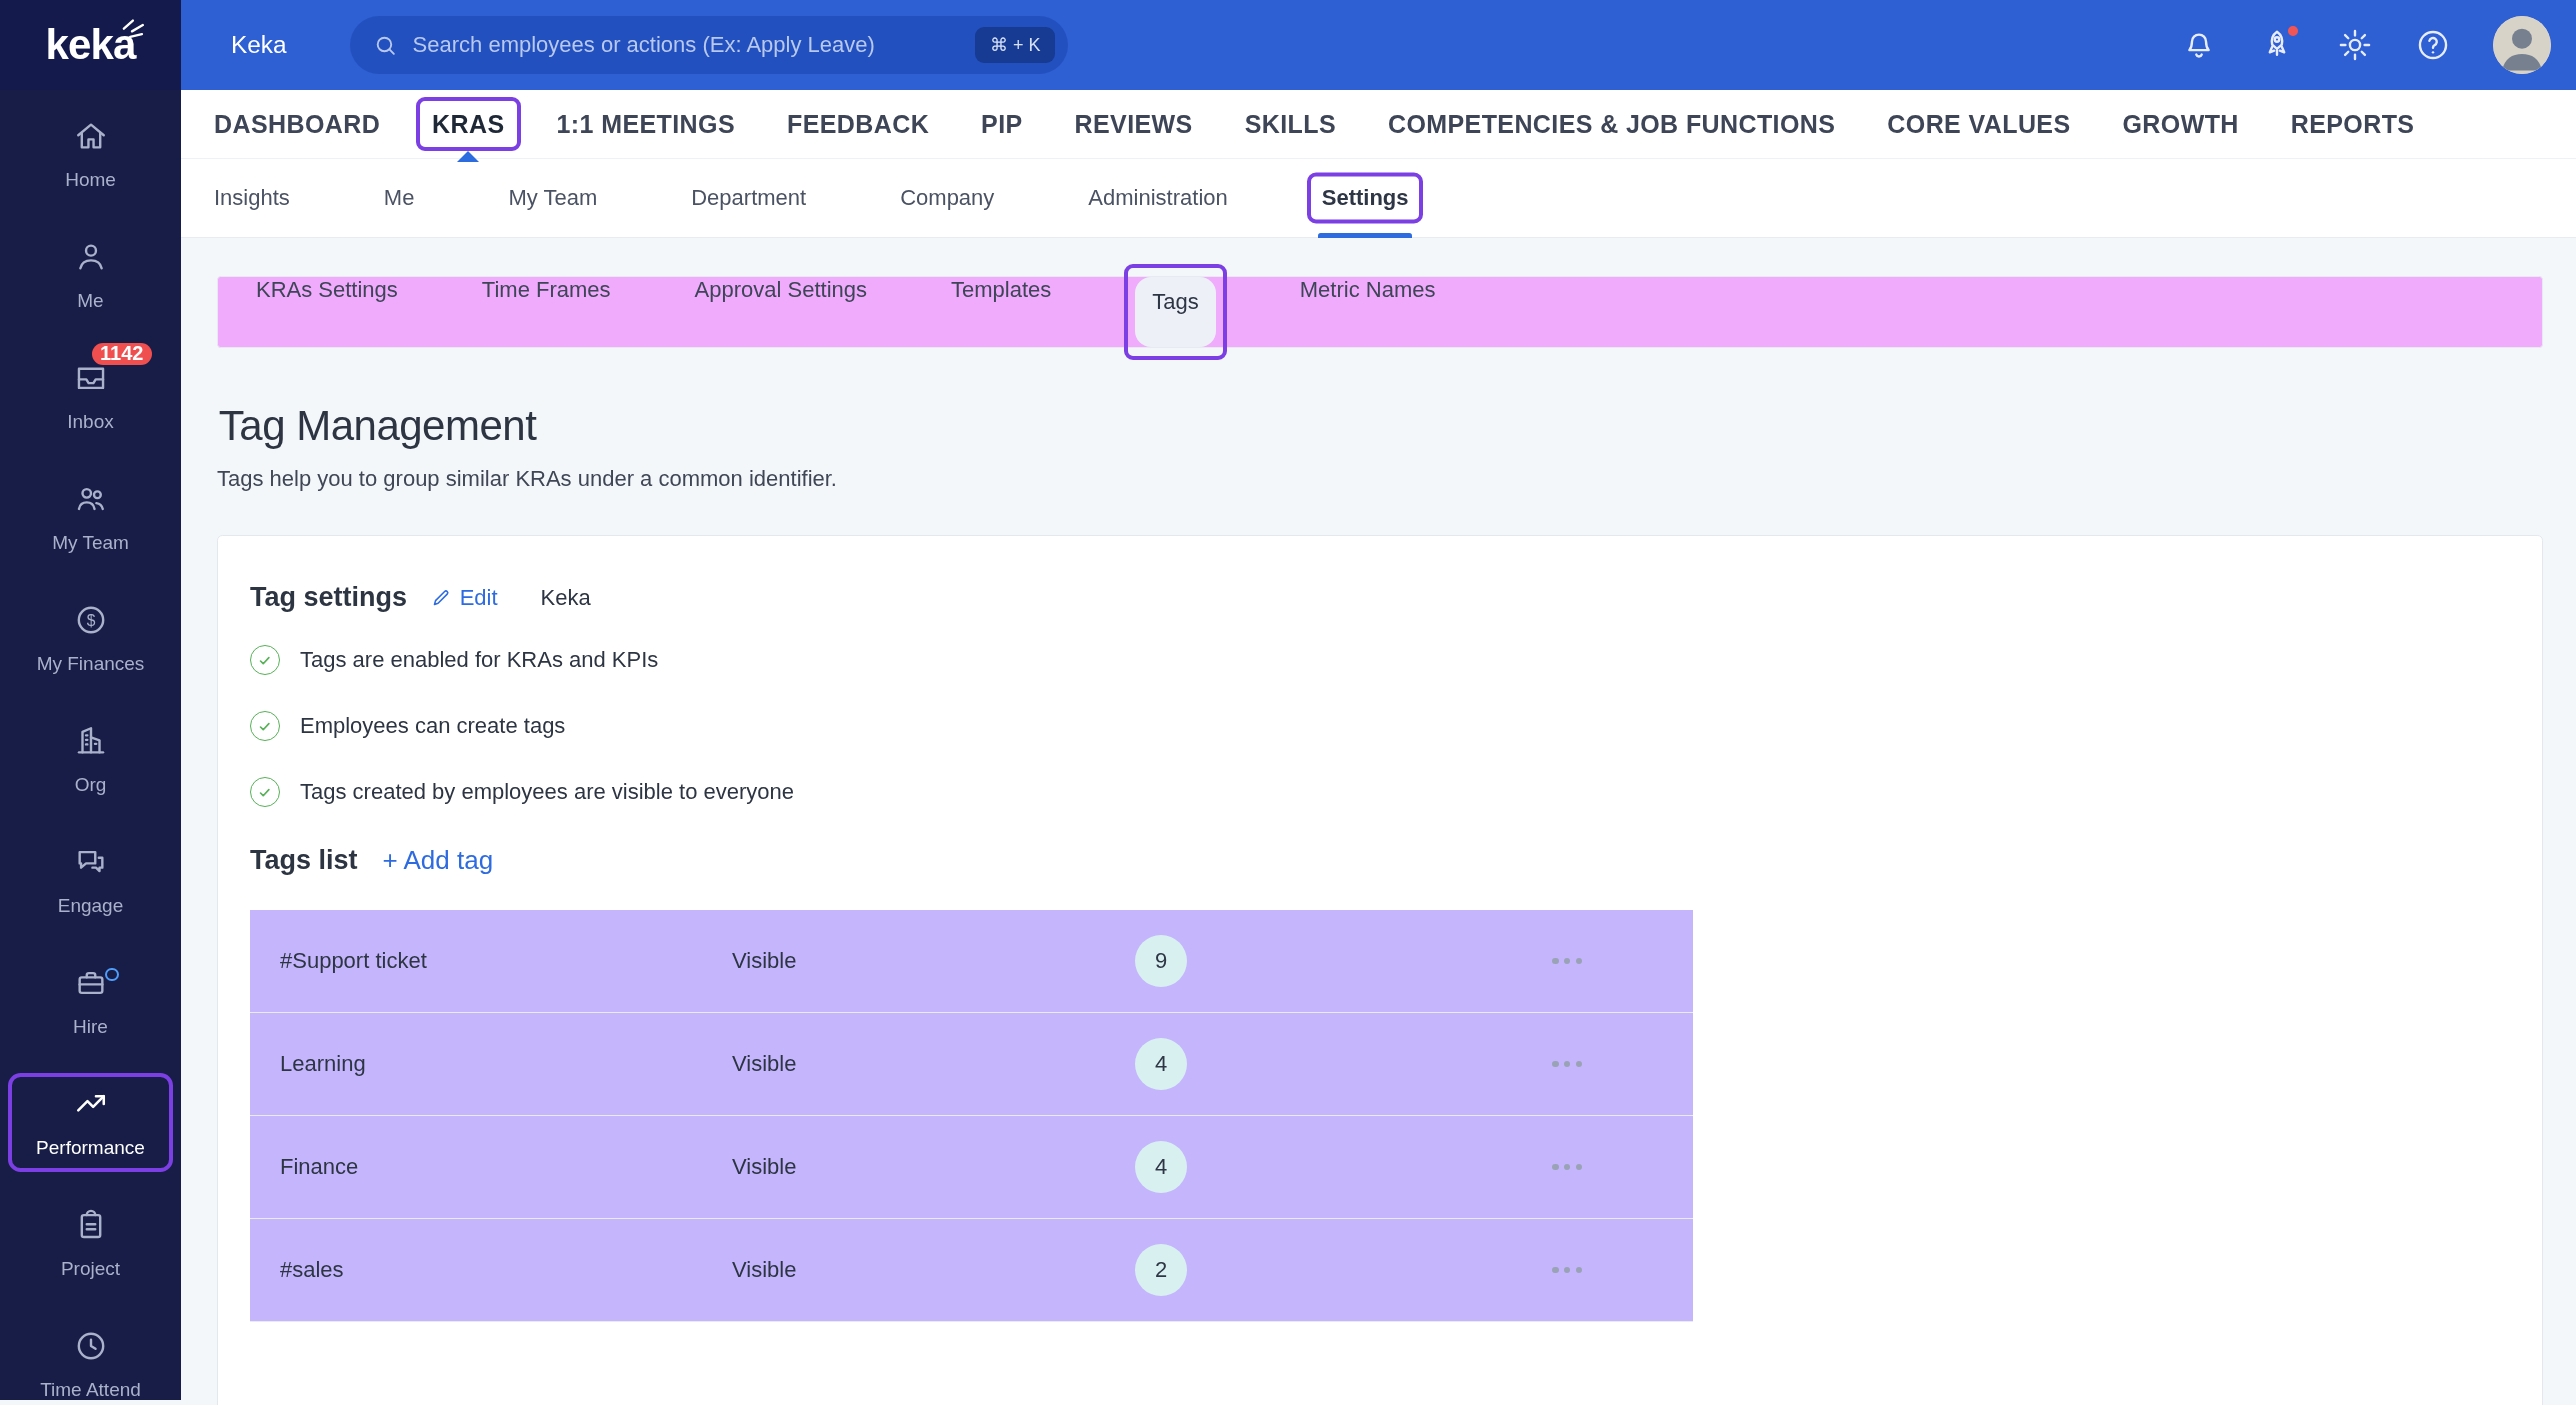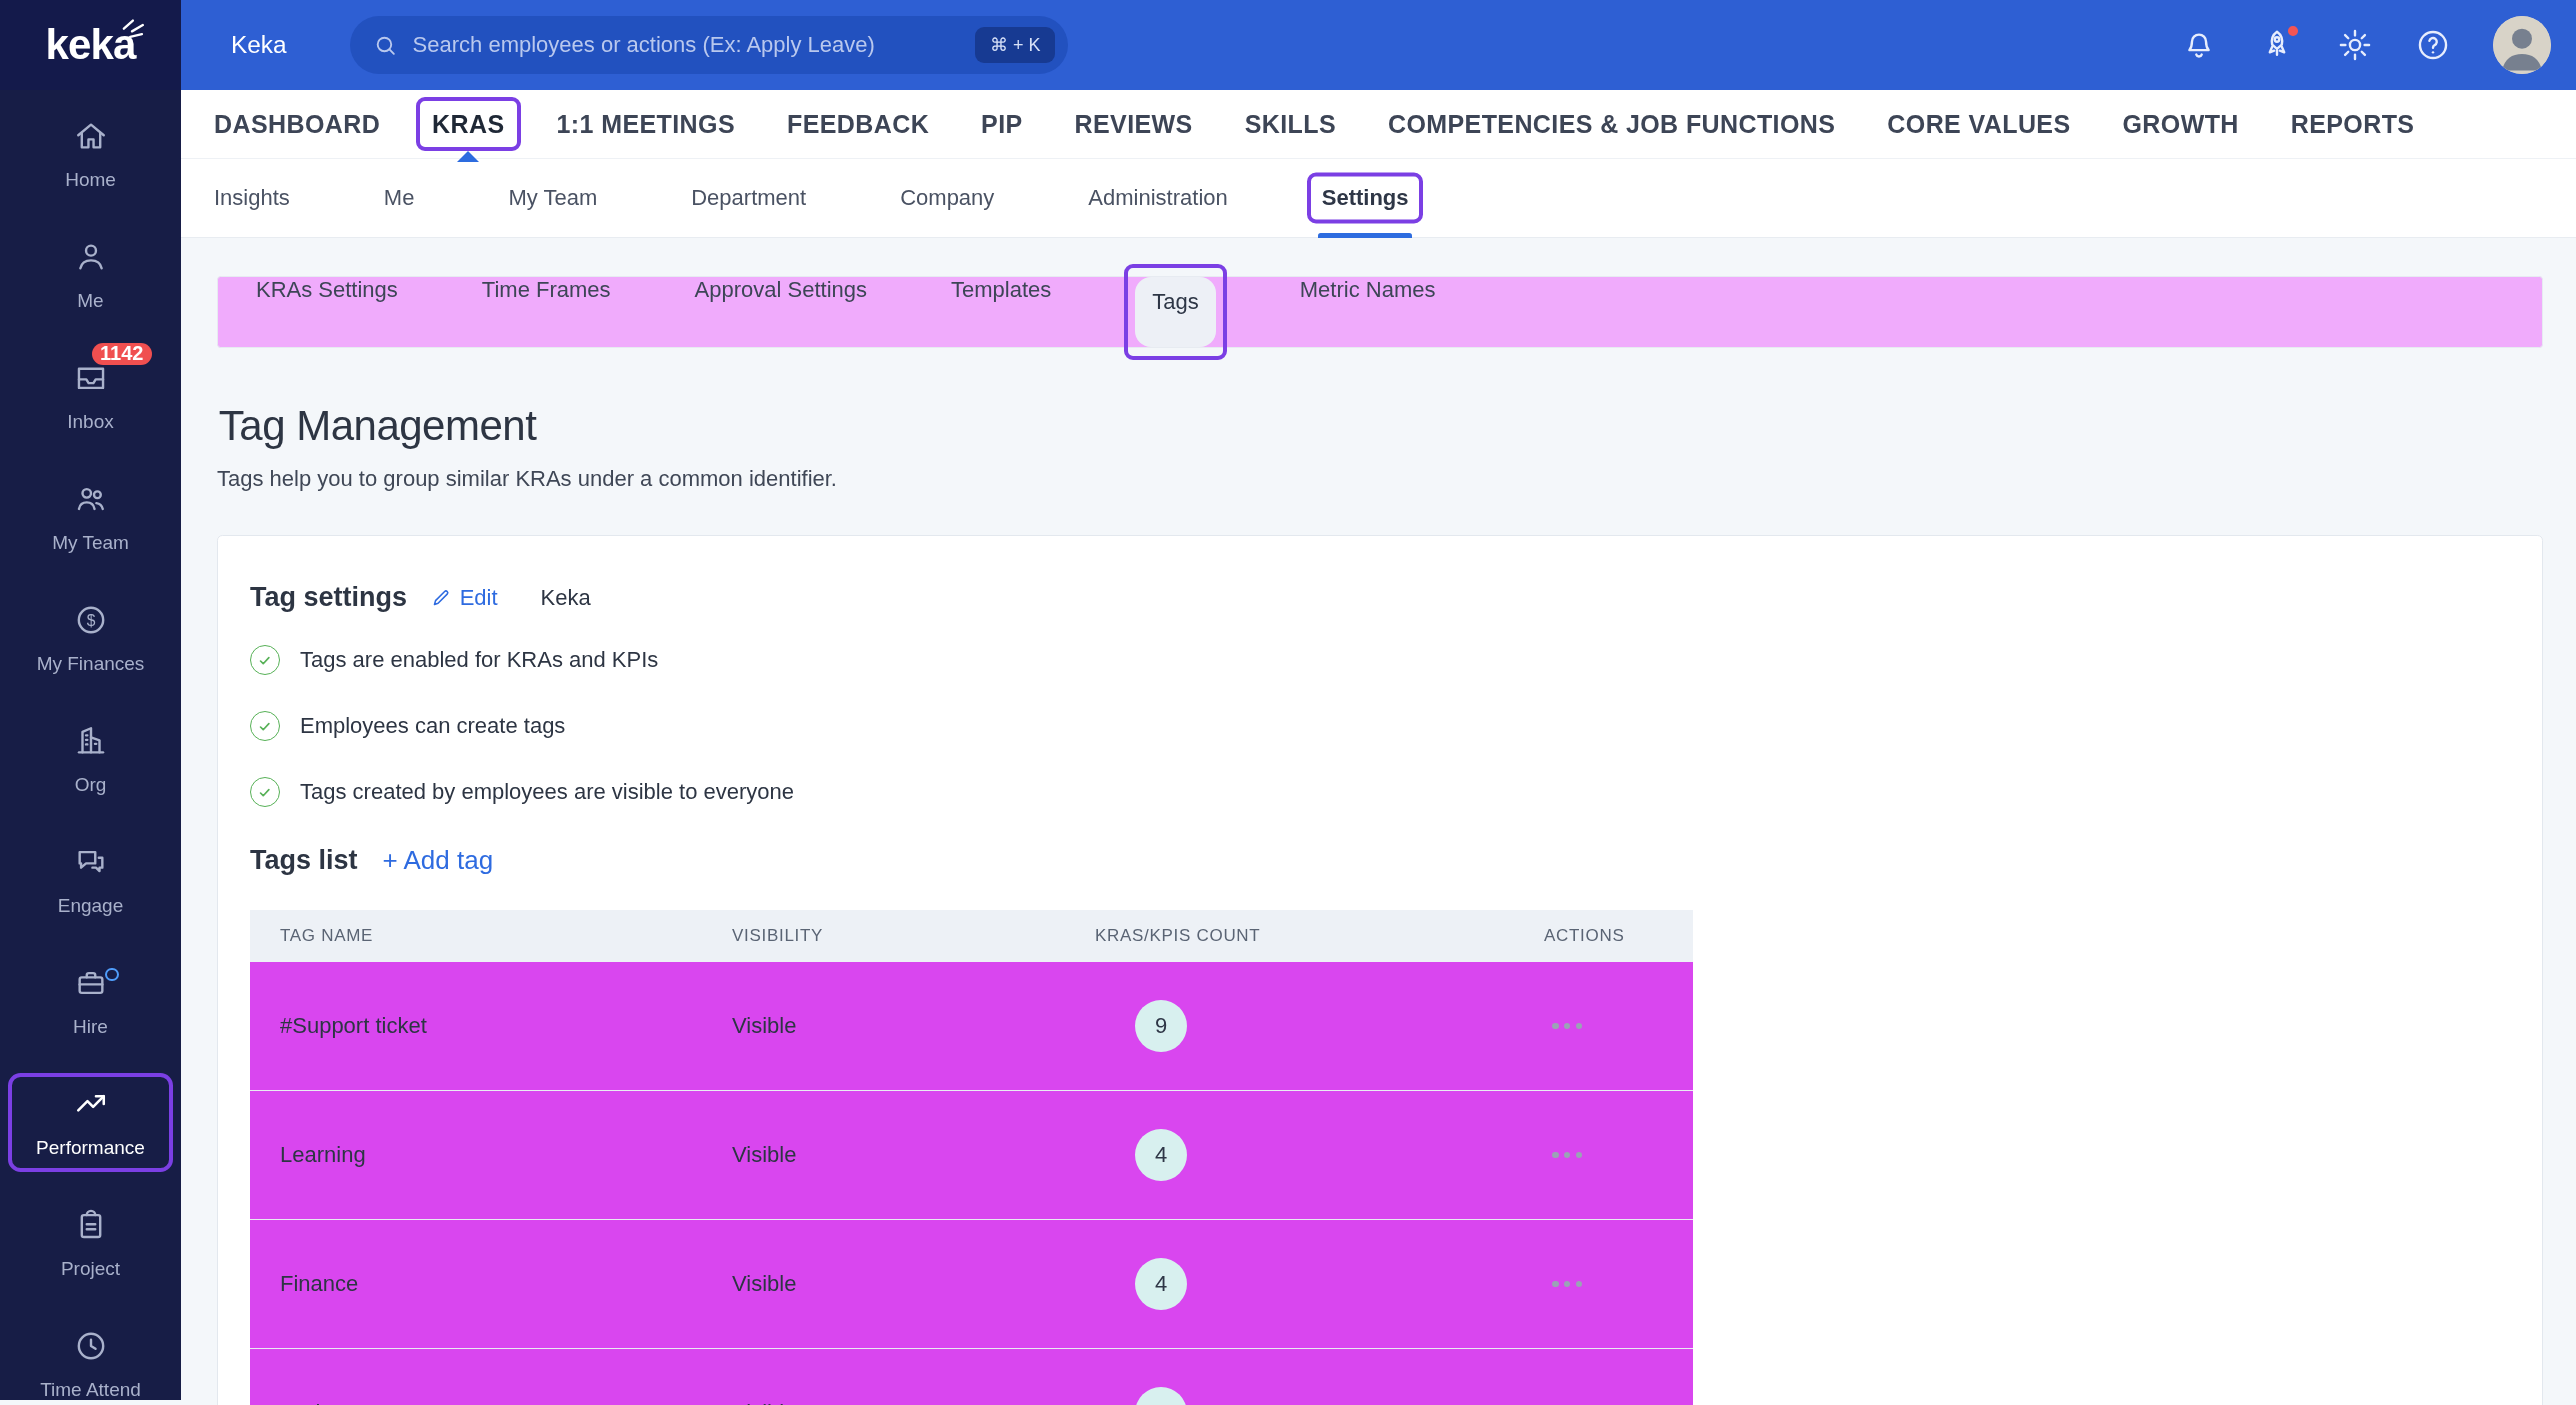--- a/index.html
+++ b/index.html
@@ -68,21 +68,21 @@
   .check-circle { width:30px; height:30px; border:1.8px solid #57b157; border-radius:50%; display:flex; align-items:center; justify-content:center; color:#57b157; flex:none; }
   .check-text { font-size:22px; color:#2d3543; }
 
   .tl-head { display:flex; align-items:center; margin-top:33px; height:34px; }
   .addtag-link { margin-left:25px; color:#2e6be0; font-size:26px; cursor:pointer; }
 
   .tags-table { margin-top:33px; width:1443px; }
   .thead, .trow { display:grid; grid-template-columns:452px 363px 449px 1fr; align-items:center; }
   .thead { background:#edf1f6; height:52px; }
   .th { padding-left:30px; font-size:17px; color:#5a6474; letter-spacing:0.7px; font-weight:400; }
-  .trow { height:129px; border-bottom:0.9px solid #e8ecf1; background:#d946ef; }
+  .trow { height:103px; border-bottom:0.9px solid #e8ecf1; background:#c4b5fd; }
   .td { padding-left:30px; font-size:22px; color:#2d3543; }
   .count-badge { width:52px; height:52px; border-radius:50%; background:#d8f0ef; color:#2e3646; font-size:22px; display:flex; align-items:center; justify-content:center; margin-left:70px; }
   .actions-btn { margin-left:33px; display:flex; gap:5.4px; cursor:pointer; padding:9px 5.4px; }
   .dot { width:6.3px; height:6.3px; border-radius:50%; background:#9aa3b5; }
 </style>
 </head>
 <body>
 
 <header class="topbar">
   <div class="logo-box">
@@ -323,26 +323,20 @@
           <span class="check-text">Tags created by employees are visible to everyone</span>
         </div>
       </div>
 
       <div class="tl-head">
         <span class="sec-title">Tags list</span>
         <span class="addtag-link">+ Add tag</span>
       </div>
 
       <div class="tags-table">
-        <div class="thead">
-          <span class="th">TAG NAME</span>
-          <span class="th">VISIBILITY</span>
-          <span class="th">KRAS/KPIS COUNT</span>
-          <span class="th">ACTIONS</span>
-        </div>
 
         <div class="trow">
           <span class="td">#Support ticket</span>
           <span class="td">Visible</span>
           <span>
               <span class="count-badge">9</span>
             </span>
           <span class="actions-btn">
               <span class="dot"></span>
               <span class="dot"></span>

